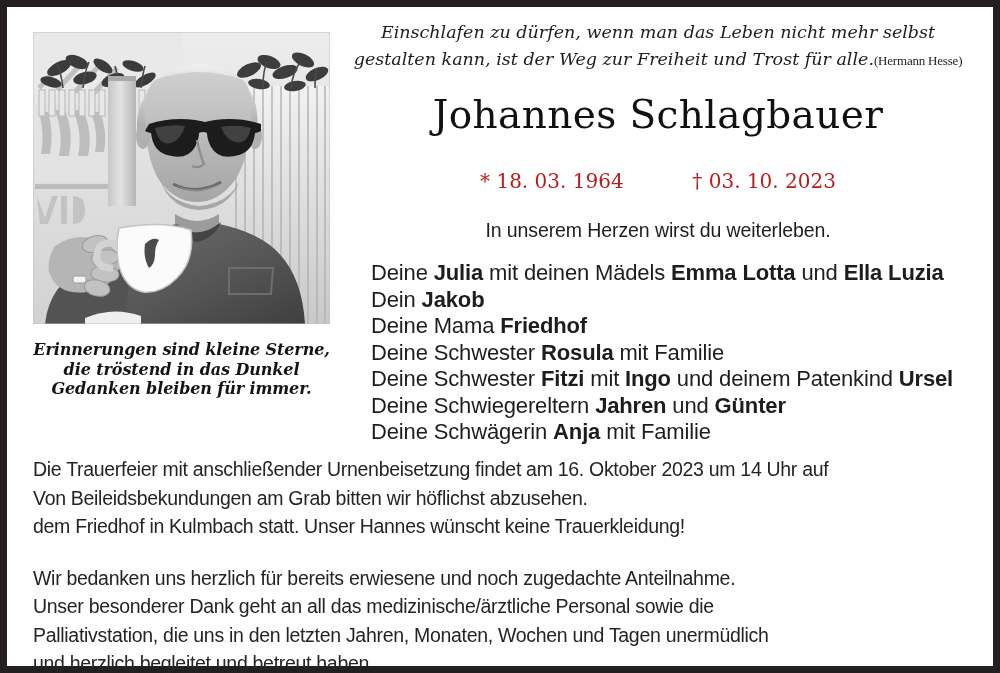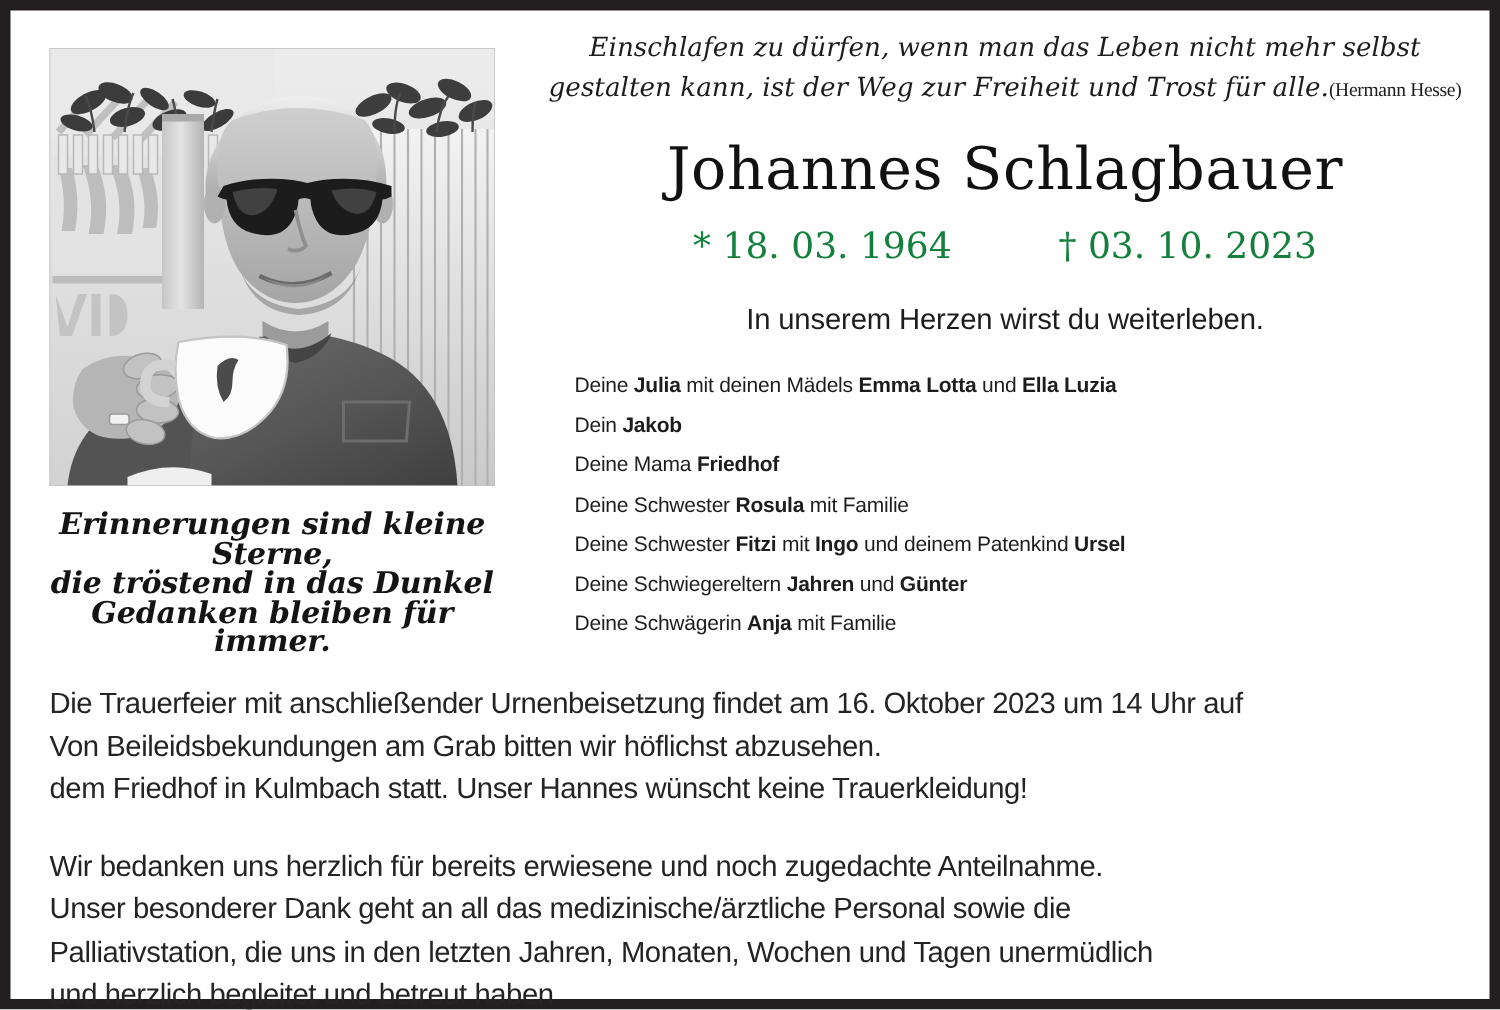--- a/index.html
+++ b/index.html
@@ -45,30 +45,30 @@
     display: block;
     background: #d9d9d9;
   }
   .photo-caption {
     margin-top: 16px;
     width: 297px;
     text-align: center;
     font-family: "DejaVu Serif", "Liberation Serif", serif;
     font-style: italic;
     font-weight: bold;
-    font-size: 20px;
+    font-size: 16px;
     line-height: 19.5px;
     color: #141414;
     letter-spacing: -0.1px;
   }
 
   
   .right-col {
     position: absolute;
-    left: 348px;
+    left: 336px;
     top: 12px;
     width: 630px;
   }
 
   .epigraph {
     text-align: center;
     font-family: "DejaVu Serif", "Liberation Serif", serif;
     font-style: italic;
     font-size: 17.5px;
     line-height: 27px;
@@ -87,44 +87,44 @@
     text-align: center;
     font-family: "DejaVu Serif", "Liberation Serif", serif;
     font-weight: normal;
     font-size: 39px;
     line-height: 58px;
     letter-spacing: 0.4px;
     color: #111111;
   }
 
   .dates {
-    margin-top: 8px;
+    margin-top: 24px;
     text-align: center;
     font-family: "DejaVu Serif", "Liberation Serif", serif;
-    font-size: 24px;
+    font-size: 20px;
     line-height: 26px;
-    color: #15803d;
+    color: #b91c1c;
   }
   .dates .date-item { display: inline-block; }
   .dates .date-gap { display: inline-block; width: 56px; }
 
   .memorial-line {
     margin-top: 23px;
     text-align: center;
     font-size: 19.5px;
     line-height: 26px;
     color: #1d1d1d;
     letter-spacing: -0.1px;
   }
 
   .family-list {
     margin-top: 17px;
     margin-left: 28px;
     text-align: left;
-    font-size: 14px;
+    font-size: 22px;
     line-height: 26.5px;
     color: #1d1d1d;
     letter-spacing: -0.15px;
   }
   .family-list .fam-row { white-space: nowrap; }
   .family-list b { font-weight: bold; }
 
   
   .bottom-block {
     position: absolute;

